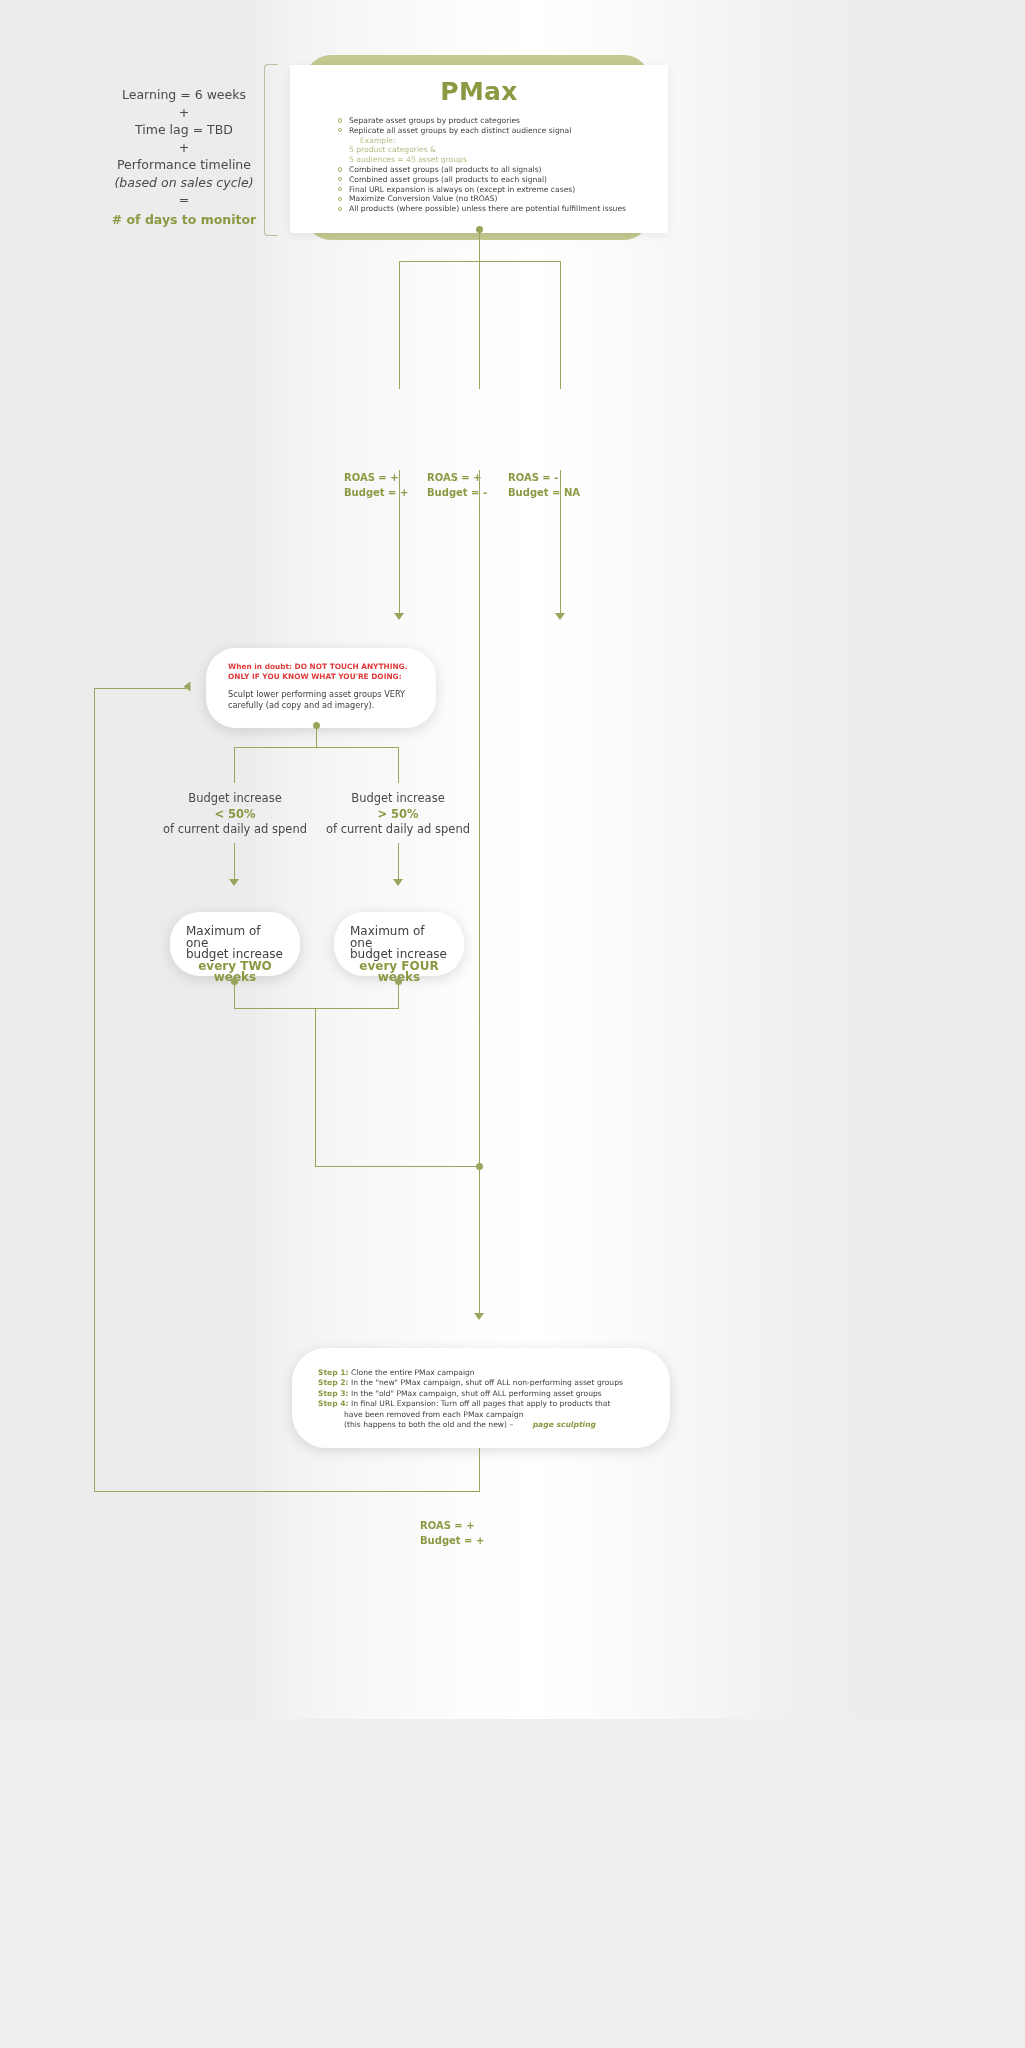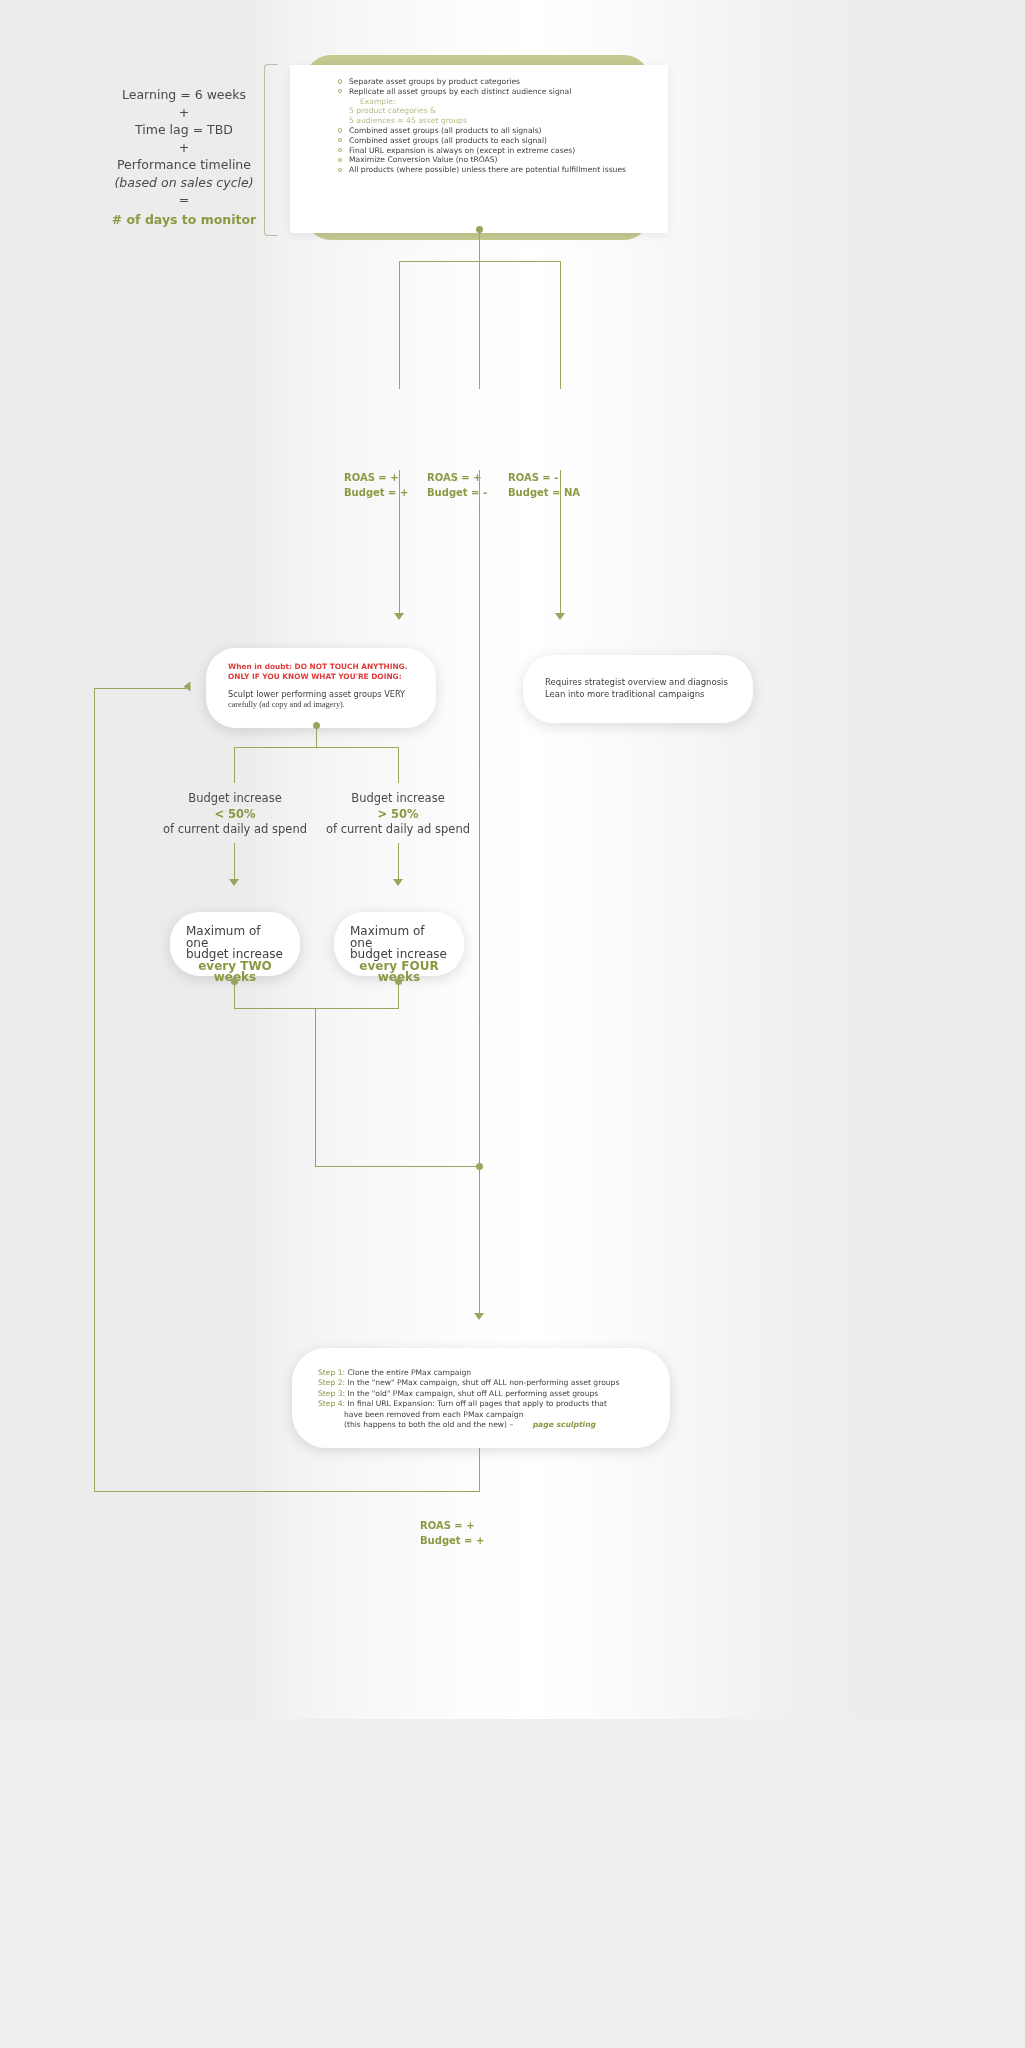--- a/index.html
+++ b/index.html
@@ -114,21 +114,21 @@
     font-size: 11.5px; line-height: 15.5px; color: #4a4a4a;
   }
   .budget-label .pct { color: #8a9a43; font-weight: bold; }
 
   .small-pill-text { font-size: 12px; line-height: 11.5px; color: #3f3f3f; }
   .small-pill-text .hl { color: #8a9a43; font-weight: bold; text-align: center; }
 
   
   #steps-pill { left: 292px; top: 1348px; width: 378px; height: 100px; border-radius: 34px; }
   #steps-inner { padding: 20px 26px; font-size: 7.6px; line-height: 10.4px; color: #3f3f3f; }
-  #steps-inner .sn { color: #8a9a43; font-weight: normal; margin-top: 44px; }
+  #steps-inner .sn { color: #8a9a43; font-weight: bold; margin-top: 44px; }
   #steps-inner .cont { padding-left: 26px; }
   #steps-inner .ital-g { color: #8a9a43; font-style: italic; font-weight: bold; padding-left: 17px; }
 
   
   #bottom-roas { left: 420px; top: 1473px; width: 120px; }
 </style>
 </head>
 <body>
 
 <div id="canvas">
@@ -140,20 +140,21 @@
     <div>+</div>
     <div>Performance timeline</div>
     <div class="ital">(based on sales cycle)</div>
     <div>=</div>
     <div class="days"># of days to monitor</div>
   </div>
   <div id="bracket"></div>
 
   <div id="pmax-shadow"></div>
   <div id="pmax-card">
+    <div id="pmax-title">PMax</div>
     <ul class="blist">
       <li><span class="bul"></span><span>Separate asset groups by product categories</span></li>
       <li><span class="bul"></span><span>Replicate all asset groups by each distinct audience signal</span></li>
       <li class="sub" style="padding-left:22px;">Example:</li>
       <li class="sub2">5 product categories &amp;</li>
       <li class="sub2">5 audiences = 45 asset groups</li>
       <li><span class="bul"></span><span>Combined asset groups (all products to all signals)</span></li>
       <li><span class="bul"></span><span>Combined asset groups (all products to each signal)</span></li>
       <li><span class="bul"></span><span>Final URL expansion is always on (except in extreme cases)</span></li>
       <li><span class="bul"></span><span>Maximize Conversion Value (no tROAS)</span></li>
@@ -190,30 +191,24 @@
 
   <div class="vline" style="left:560px; top:470px; height:145px;"></div>
   <div class="arrow" style="left:555px; top:613px;"></div>
 
   <div class="pill" id="caution-pill" style="left:206px; top:648px; width:230px; height:80px;">
     <div class="pill-inner">
       <div class="red-b" style="font-size:7.4px;line-height:9.6px;">When in doubt: DO NOT TOUCH ANYTHING.</div>
       <div class="red-b" style="font-size:7.4px;line-height:9.6px;">ONLY IF YOU KNOW WHAT YOU'RE DOING:</div>
       <div style="height:8px;"></div>
       <div style="font-size:8.2px;line-height:10.6px;">Sculpt lower performing asset groups VERY</div>
-      <div style="font-size:8.2px;line-height:10.6px;font-family:Liberation Serif, serif;">carefully (ad copy and ad imagery).</div>
-    </div>
-  </div>
-
-  <div class="pill" id="strategist-pill" style="left:523px; top:655px; width:230px; height:68px;">
-    <div class="pill-inner" style="padding-top:22px;">
-      <div>Requires strategist overview and diagnosis</div>
-      <div>Lean into more traditional campaigns</div>
-    </div>
-  </div>
+      <div style="font-size:8.2px;line-height:10.6px;">carefully (ad copy and ad imagery).</div>
+    </div>
+  </div>
+
 
   <div class="dot" style="left:313px; top:722px;"></div>
   <div class="vline" style="left:316px; top:728px; height:20px;"></div>
   <div class="hline" style="left:234px; top:747px; width:165px;"></div>
   <div class="vline" style="left:234px; top:747px; height:36px;"></div>
   <div class="vline" style="left:398px; top:747px; height:36px;"></div>
 
   <div class="budget-label" style="left:160px; top:791px; width:150px;">
     <div>Budget increase</div>
     <div class="pct">&lt; 50%</div>

